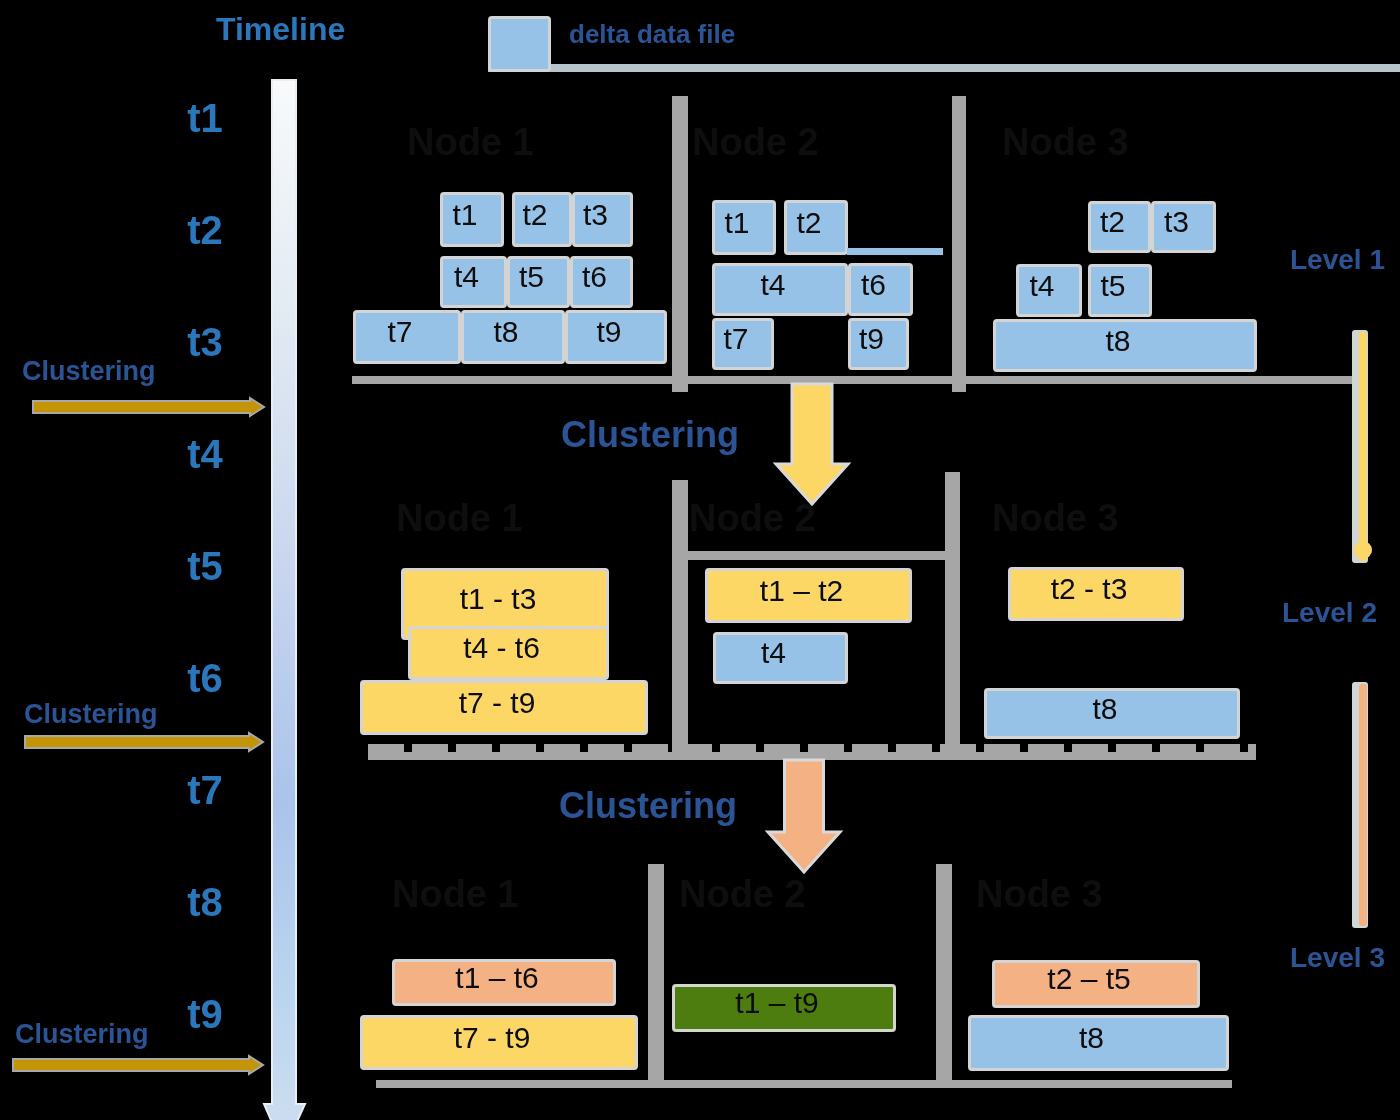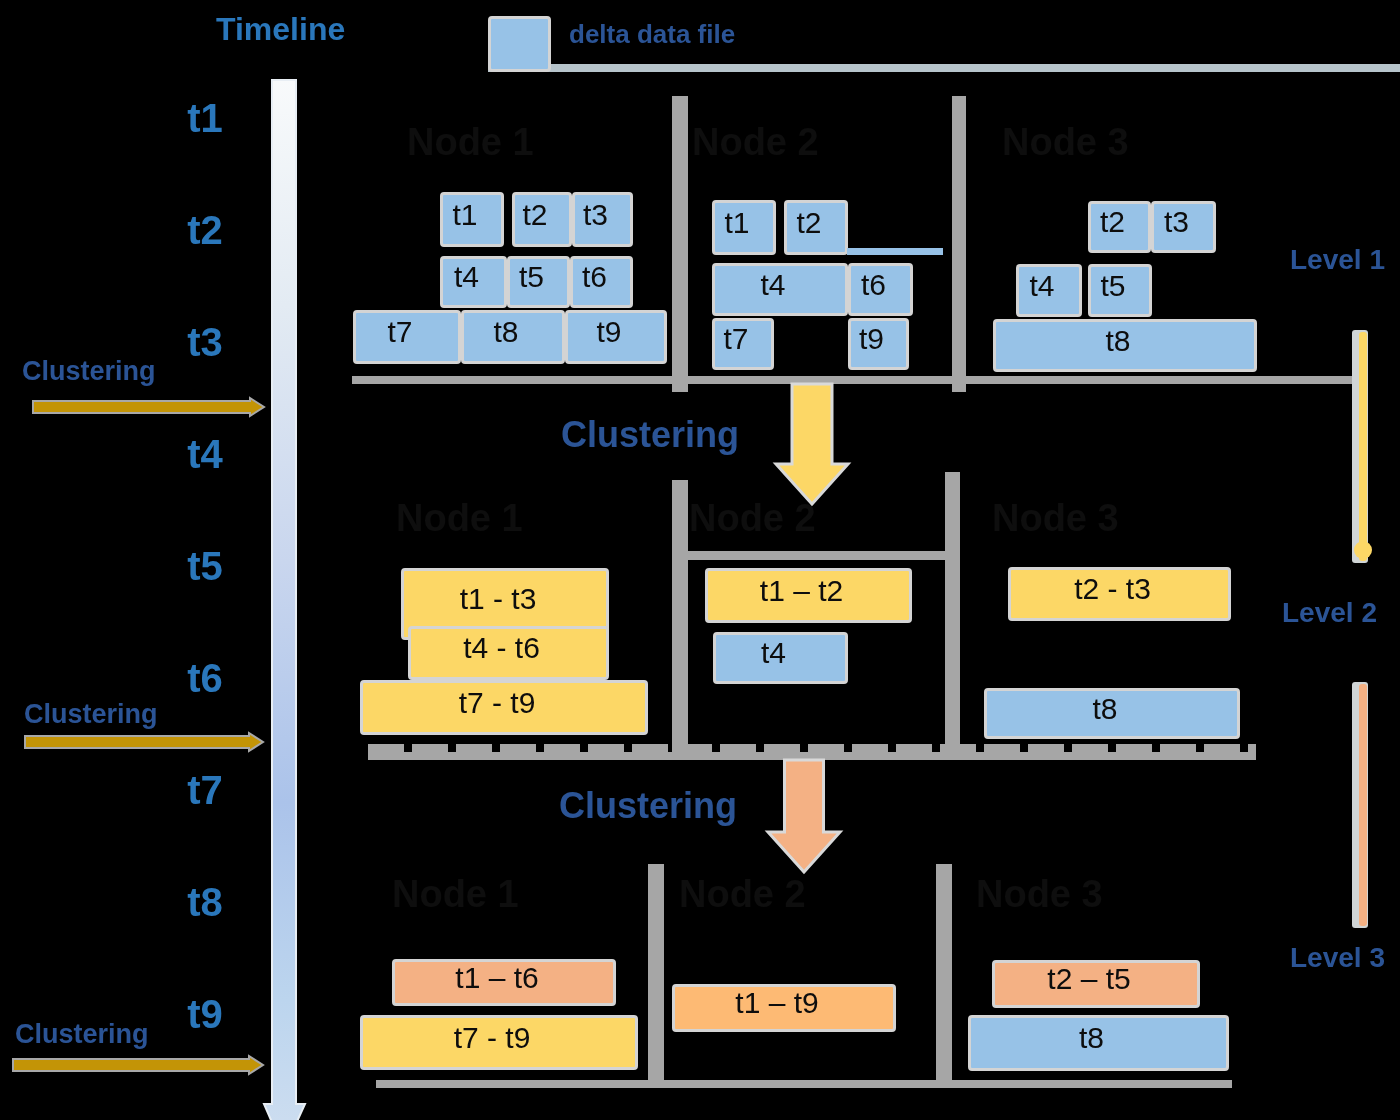--- a/index.html
+++ b/index.html
@@ -100,25 +100,25 @@
     <div class="tbox" style="left:1088px;top:201px;width:63px;height:52px;background:#97c2e7;">t2</div>
     <div class="tbox" style="left:1151px;top:201px;width:65px;height:52px;background:#97c2e7;">t3</div>
     <div class="tbox" style="left:1016px;top:264px;width:66px;height:53px;background:#97c2e7;">t4</div>
     <div class="tbox" style="left:1088px;top:264px;width:64px;height:53px;background:#97c2e7;">t5</div>
     <div class="tbox" style="left:993px;top:319px;width:264px;height:53px;background:#97c2e7;">t8</div>
     <div class="tbox" style="left:401px;top:568px;width:208px;height:72px;background:#fcd766;">t1 - t3</div>
     <div class="tbox" style="left:408px;top:626px;width:201px;height:54px;background:#fcd766;">t4 - t6</div>
     <div class="tbox" style="left:360px;top:680px;width:288px;height:55px;background:#fcd766;">t7 - t9</div>
     <div class="tbox" style="left:705px;top:568px;width:207px;height:55px;background:#fcd766;">t1 – t2</div>
     <div class="tbox" style="left:713px;top:632px;width:135px;height:52px;background:#97c2e7;">t4</div>
-    <div class="tbox" style="left:1008px;top:567px;width:223px;height:54px;background:#fcd766;">t2 - t3</div>
+    <div class="tbox" style="left:1008px;top:567px;width:176px;height:54px;background:#fcd766;">t2 - t3</div>
     <div class="tbox" style="left:984px;top:688px;width:256px;height:51px;background:#97c2e7;">t8</div>
     <div class="tbox" style="left:392px;top:959px;width:224px;height:47px;background:#f4b184;">t1 – t6</div>
     <div class="tbox" style="left:360px;top:1015px;width:278px;height:55px;background:#fcd766;">t7 - t9</div>
-    <div class="tbox" style="left:672px;top:984px;width:224px;height:48px;background:#fdba74;">t1 – t9</div>
+    <div class="tbox" style="left:672px;top:984px;width:224px;height:48px;background:#4d7c0f;">t1 – t9</div>
     <div class="tbox" style="left:992px;top:960px;width:208px;height:48px;background:#f4b184;">t2 – t5</div>
     <div class="tbox" style="left:968px;top:1015px;width:261px;height:56px;background:#97c2e7;">t8</div>
     <div class="rule" style="left:672px;top:96px;width:16px;height:296px;"></div>
     <div class="rule" style="left:952px;top:96px;width:14px;height:296px;"></div>
     <div class="rule" style="left:352px;top:376px;width:1000px;height:8px;"></div>
     <div class="rule" style="left:672px;top:480px;width:16px;height:280px;"></div>
     <div class="rule" style="left:945px;top:472px;width:15px;height:288px;"></div>
     <div class="rule" style="left:672px;top:551px;width:277px;height:9px;"></div>
     <div class="rule" style="left:648px;top:864px;width:16px;height:224px;"></div>
     <div class="rule" style="left:936px;top:864px;width:16px;height:224px;"></div>

